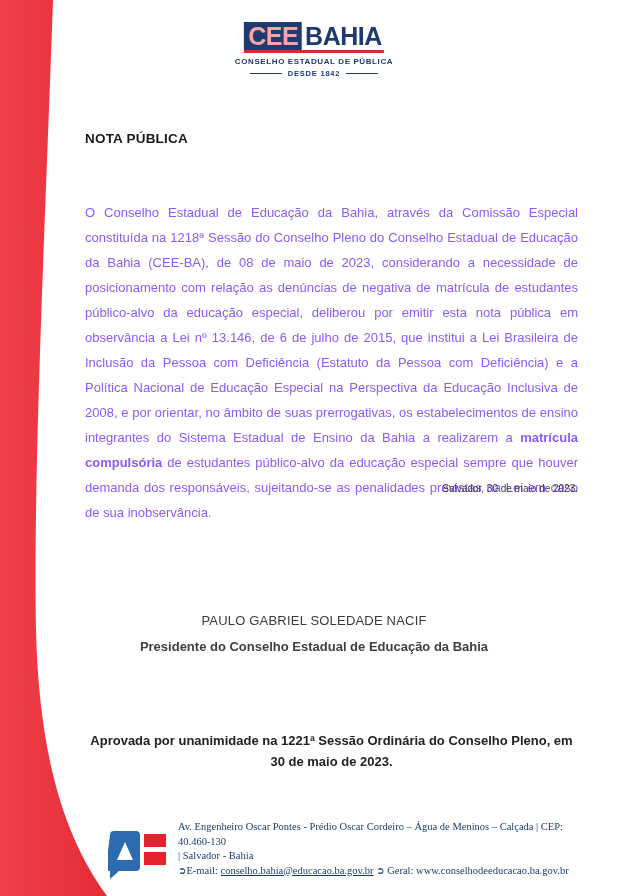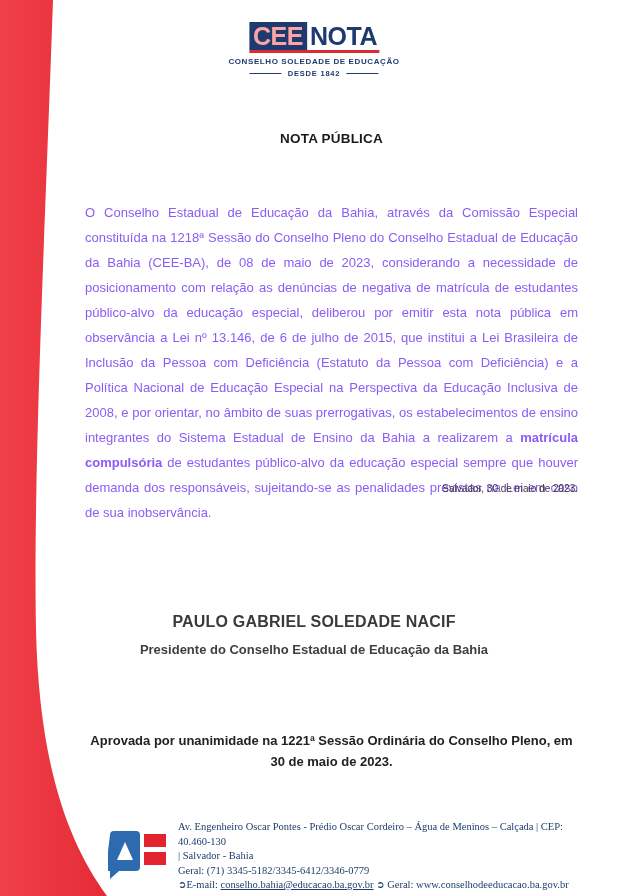--- a/index.html
+++ b/index.html
@@ -16,28 +16,28 @@
   .wordmark{display:inline-block;border-bottom:3px solid #d92b33;line-height:1;}
   .wordmark-inner{display:flex;align-items:stretch;font-weight:bold;font-size:25px;letter-spacing:-0.5px;}
   .cee{background:#1f3a6e;color:#fca5a5;padding:2px 4px 1px 4px;}
   .bahia{color:#1f3a6e;padding:2px 2px 1px 3px;background:#fff;}
   .logo-subtitle{color:#1f3a6e;font-weight:bold;font-size:8px;letter-spacing:0.6px;margin-top:4px;white-space:nowrap;}
   .since-row{display:flex;align-items:center;justify-content:center;gap:6px;margin-top:3px;}
   .since-row .rule{height:1px;background:#1f3a6e;width:32px;}
   .since{color:#1f3a6e;font-weight:bold;font-size:7.5px;letter-spacing:0.8px;}
 
   
-  .doc-title{position:absolute;top:131px;left:85px;width:493px;text-align:center;
+  .doc-title{position:absolute;top:131px;left:85px;width:493px;
     font-weight:bold;font-size:13.5px;color:#1a1a1a;letter-spacing:0.2px;}
   .doc-body{position:absolute;top:200px;left:85px;width:493px;
     font-size:13px;line-height:25px;color:#8b5cf6;text-align:justify;}
   .dateline{position:absolute;top:483px;left:85px;width:493px;text-align:right;
     font-size:10px;color:#3a3a3a;}
   .signature{position:absolute;top:613px;left:64px;width:500px;text-align:center;color:#3a3a3a;}
-  .signer-name{font-size:16px;letter-spacing:0.2px;font-weight:bold;}
+  .signer-name{font-size:13px;letter-spacing:0.2px;}
   .signer-title{font-size:13px;font-weight:bold;margin-top:11px;color:#404040;}
   .approval{position:absolute;top:730px;left:85px;width:493px;text-align:center;
     font-size:13px;font-weight:bold;line-height:21px;color:#222;}
 
   
   .footer{position:absolute;left:108px;top:820px;display:flex;align-items:flex-start;gap:12px;justify-content:space-between;}
   .footer-logo{width:58px;height:52px;flex:0 0 auto;margin-top:10px;}
   .footer-text{font-family:"Liberation Serif","DejaVu Serif",serif;
     color:#1d3d6b;font-size:10.5px;line-height:14.5px;width:410px;}
   .footer-text .email-link{color:#1d3d6b;text-decoration:underline;}
@@ -55,24 +55,24 @@
   </defs>
   <path d="M0,0 L53,0 C45,230 33,470 36,630 C39,760 66,840 107,896 L0,896 Z" fill="url(#ribgrad)"></path>
 </svg>
 
 <div class="content">
 
   <div class="logo-block">
     <div class="wordmark">
       <div class="wordmark-inner">
         <span class="cee">CEE</span>
-          <span class="bahia">NOTA</span>
+          <span class="bahia">BAHIA</span>
       </div>
     </div>
-    <div class="logo-subtitle">CONSELHO SOLEDADE DE EDUCAÇÃO</div>
+    <div class="logo-subtitle">CONSELHO ESTADUAL DE PÚBLICA</div>
     <div class="since-row">
       <span class="rule"></span>
       <span class="since">DESDE 1842</span>
       <span class="rule"></span>
     </div>
   </div>
 
   <div class="doc-title">NOTA PÚBLICA</div>
 
   <div class="doc-body">
@@ -91,21 +91,20 @@
   <div class="footer">
     <svg class="footer-logo" viewBox="0 0 58 52" aria-hidden="true">
       <path d="M2,4 a4,4 0 0 1 4,-4 h22 a4,4 0 0 1 4,4 v32 a4,4 0 0 1 -4,4 h-17 l-9,8 v-8 a4,4 0 0 1 -4,-4 z" fill="#2d6ab0" transform="translate(0,1)"></path>
       <polygon points="17,12 25,30 9,30" fill="#ffffff"></polygon>
       <rect x="36" y="4" width="22" height="13" fill="#e3242e"></rect>
       <rect x="36" y="22" width="22" height="13" fill="#e3242e"></rect>
     </svg>
     <div class="footer-text">
       <div>Av. Engenheiro Oscar Pontes - Prédio Oscar Cordeiro – Água de Meninos – Calçada | CEP: 40.460-130</div>
       <div>| Salvador - Bahia</div>
-      <div>Geral: (71) 3345-5182/3345-6412/3346-0779</div>
       <div>
         <span class="bullet">➲</span><span>E-mail:</span>
         <span class="email-link">conselho.bahia@educacao.ba.gov.br</span>
         <span class="bullet">➲</span>
         <span>Geral:</span>
         <span>www.conselhodeeducacao.ba.gov.br</span>
       </div>
     </div>
   </div>
 

